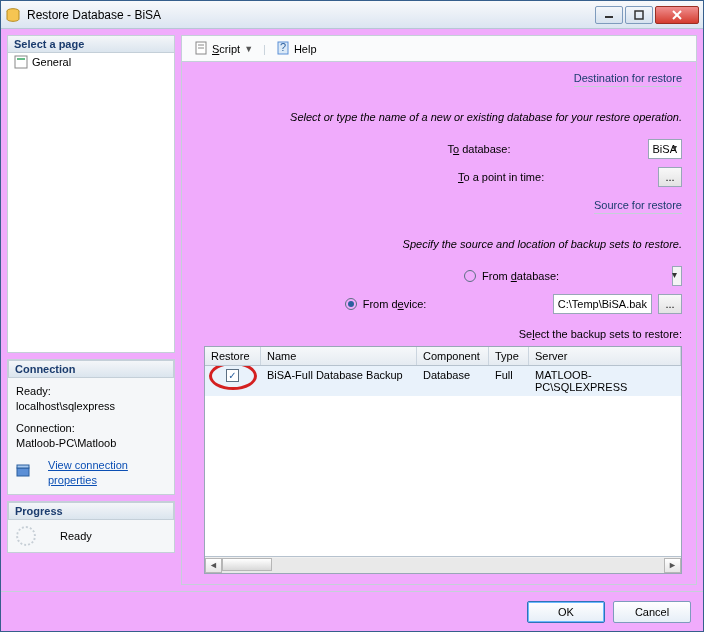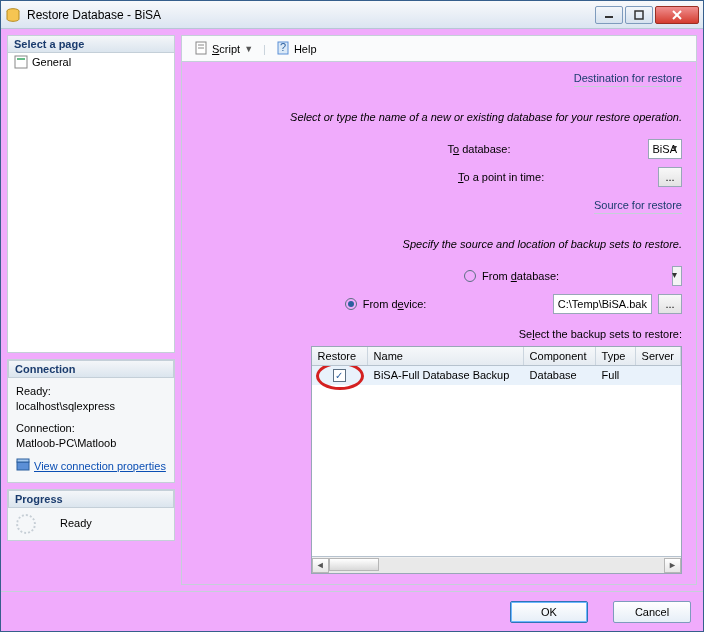--- a/index.html
+++ b/index.html
@@ -41,21 +41,21 @@
   .grid-body { flex:1; background:#fff; overflow:hidden; position:relative; }
   .grow { display:flex; background:#e9f2fb; }
   .gcell { padding:3px 6px; border-right:1px solid transparent; }
   .chk { width:13px; height:13px; border:1px solid #5b6f83; background:#fff; display:inline-flex; align-items:center; justify-content:center; }
   .chk::after { content:"✓"; font-size:10px; color:#2b5f9e; }
   .hscroll { height:17px; border-top:1px solid #b6c2ce; background:#f0f0f0; display:flex; align-items:center; }
   .hscroll .arrow { width:17px; height:15px; border:1px solid #b6b6b6; background:linear-gradient(#fff,#e6e6e6); display:flex;align-items:center;justify-content:center;font-size:9px;color:#555;}
   .hscroll .track { flex:1; height:15px; background:#e9e9e9; position:relative; }
   .hscroll .thumb { position:absolute; left:0; top:0; height:13px; width:50px; border:1px solid #b6b6b6; background:linear-gradient(#fff,#d9d9d9); }
   .circle-note { position:absolute; border:3px solid #d42020; border-radius:50%; pointer-events:none; }
-  .footer { height:40px; border-top:1px solid #c4cfd8; display:flex; align-items:center; justify-content:flex-end; padding:0 12px; gap:25px; }
+  .footer { height:40px; border-top:1px solid #c4cfd8; display:flex; align-items:center; justify-content:flex-end; padding:0 12px; gap:8px; }
   .btn { width:78px; height:22px; border:1px solid #7e9bbd; border-radius:2px; background:linear-gradient(#fff,#e6eef7); }
   .btn.primary { border:1px solid #2f74b5; box-shadow:0 0 0 1px #6bb7ff inset; }
   .spinner { width:20px; height:20px; border:2px dotted #c7cfd6; border-radius:50%; }
   .u { text-decoration: underline; }
 </style>
 </head>
 <body>
 
 <div class="window">
   <div class="titlebar">
@@ -100,21 +100,21 @@
       </div>
       <div class="conn-panel">
         <div class="panel-head">Connection</div>
         <div class="conn-body">
           <div>Ready:</div>
           <div>localhost\sqlexpress</div>
           <div style="height:6px"></div>
           <div>Connection:</div>
           <div>Matloob-PC\Matloob</div>
           <div style="height:6px"></div>
-          <div style="display:flex;gap:4px;align-items:center">
+          <div style="display:flex;gap:18px;align-items:center">
             <span><svg width="14" height="14">
                   <rect x="1" y="4" width="12" height="8" fill="#5b8fd6" stroke="#2b5f9e"></rect>
                   <rect x="1" y="1" width="12" height="3" fill="#a7c9ef" stroke="#2b5f9e"></rect>
                 </svg></span>
             <span class="link">View connection properties</span>
           </div>
         </div>
       </div>
       <div class="prog-panel">
         <div class="panel-head">Progress</div>
@@ -193,20 +193,21 @@
             <div class="gh" style="width:72px">Component</div>
             <div class="gh" style="width:40px">Type</div>
             <div class="gh" style="flex:1">Server</div>
           </div>
           <div class="grid-body">
             <div class="grow">
               <div class="gcell" style="width:56px;text-align:center"><span class="chk"></span></div>
               <div class="gcell" style="width:156px">BiSA-Full Database Backup</div>
               <div class="gcell" style="width:72px">Database</div>
               <div class="gcell" style="width:40px">Full</div>
+              <div class="gcell" style="flex:1">MATLOOB-PC\SQLEXPRESS</div>
             </div>
             <div class="circle-note" style="left:4px; top:-4px; width:48px; height:28px;"></div>
           </div>
           <div class="hscroll">
             <div class="arrow">◄</div>
             <div class="track">
                 <div class="thumb"></div>
               </div>
             <div class="arrow">►</div>
           </div>

